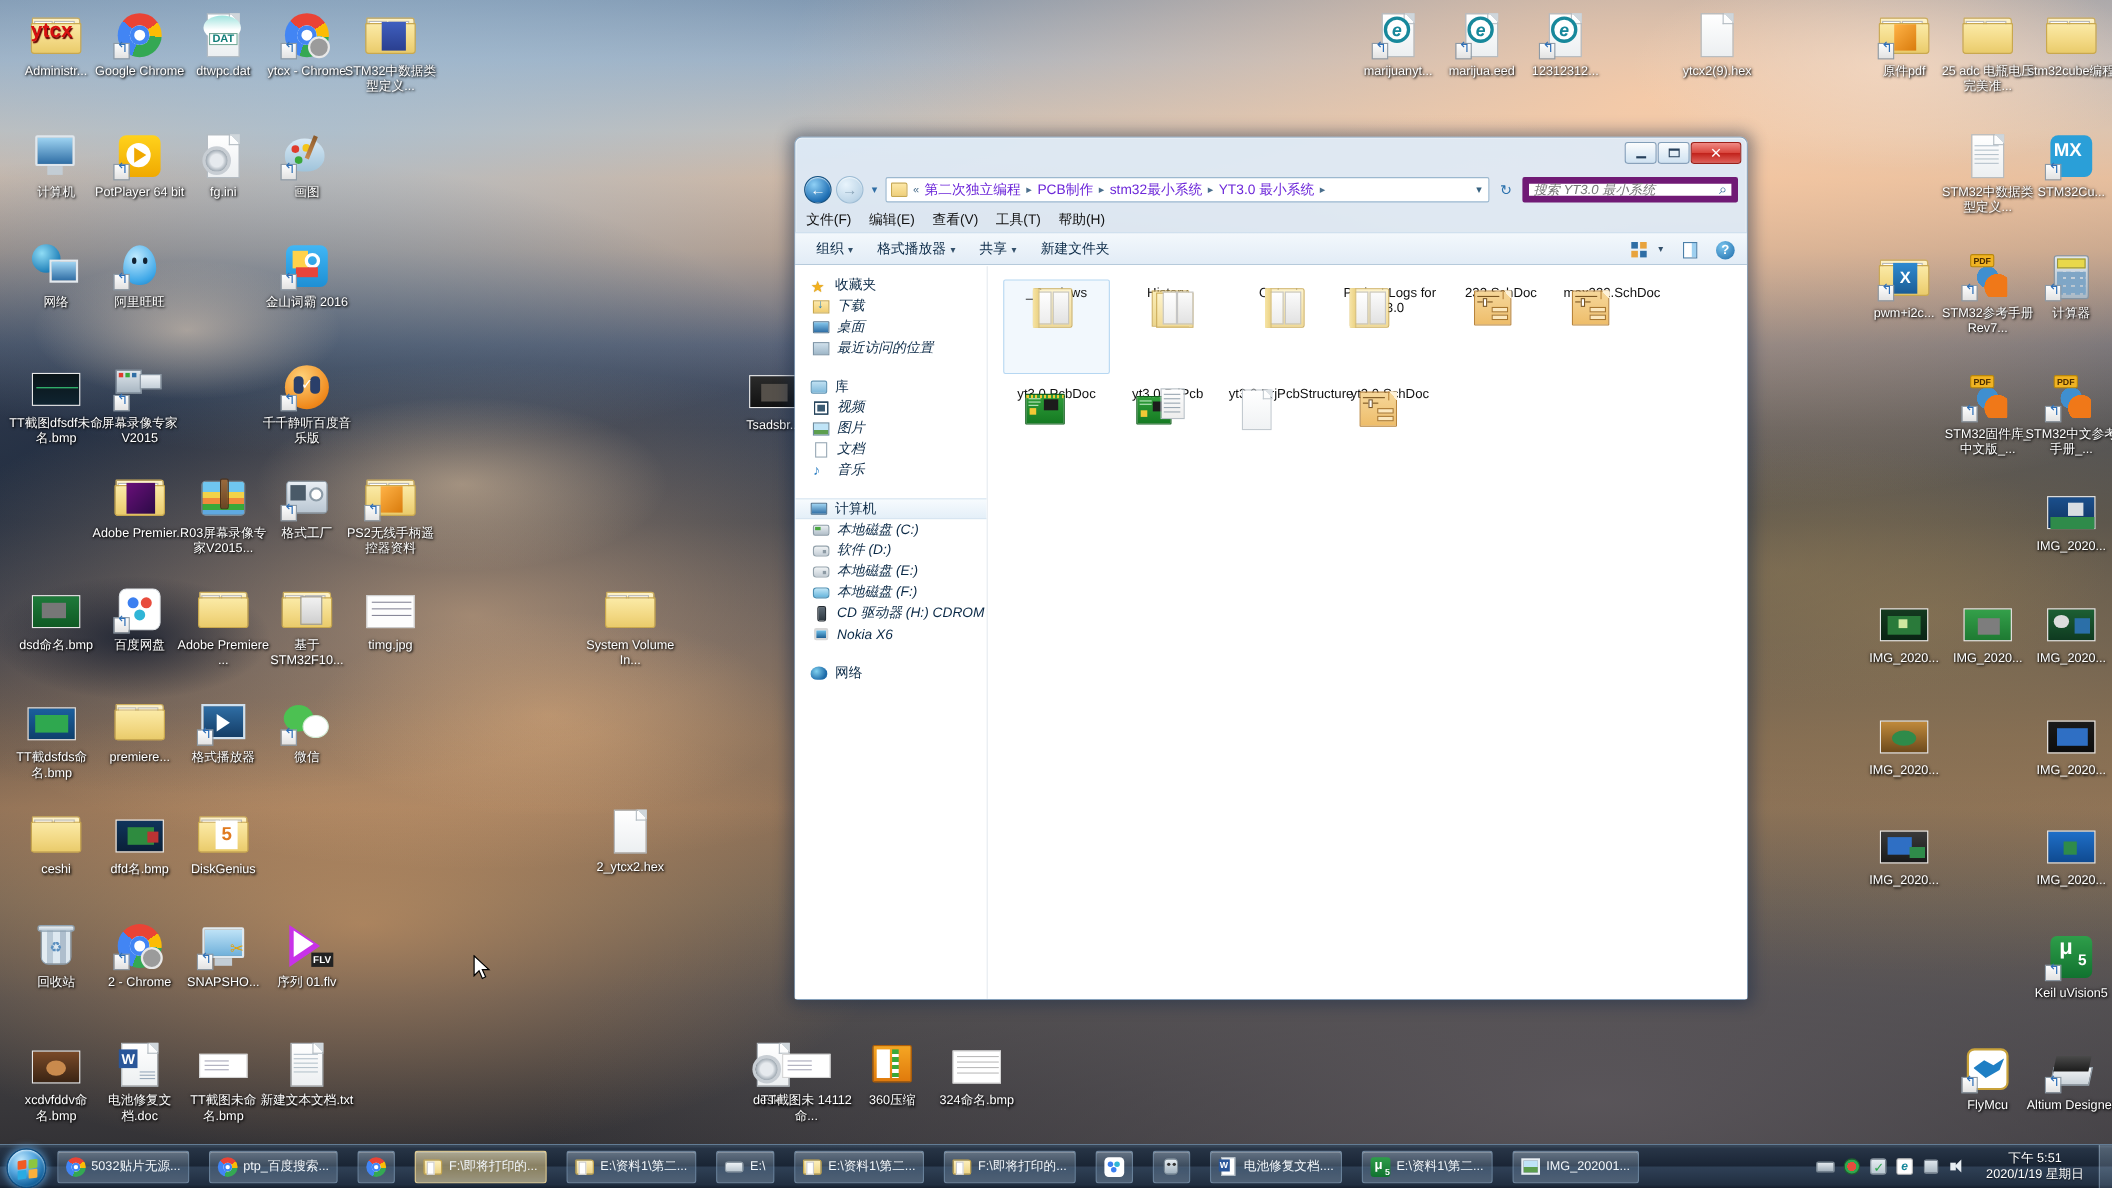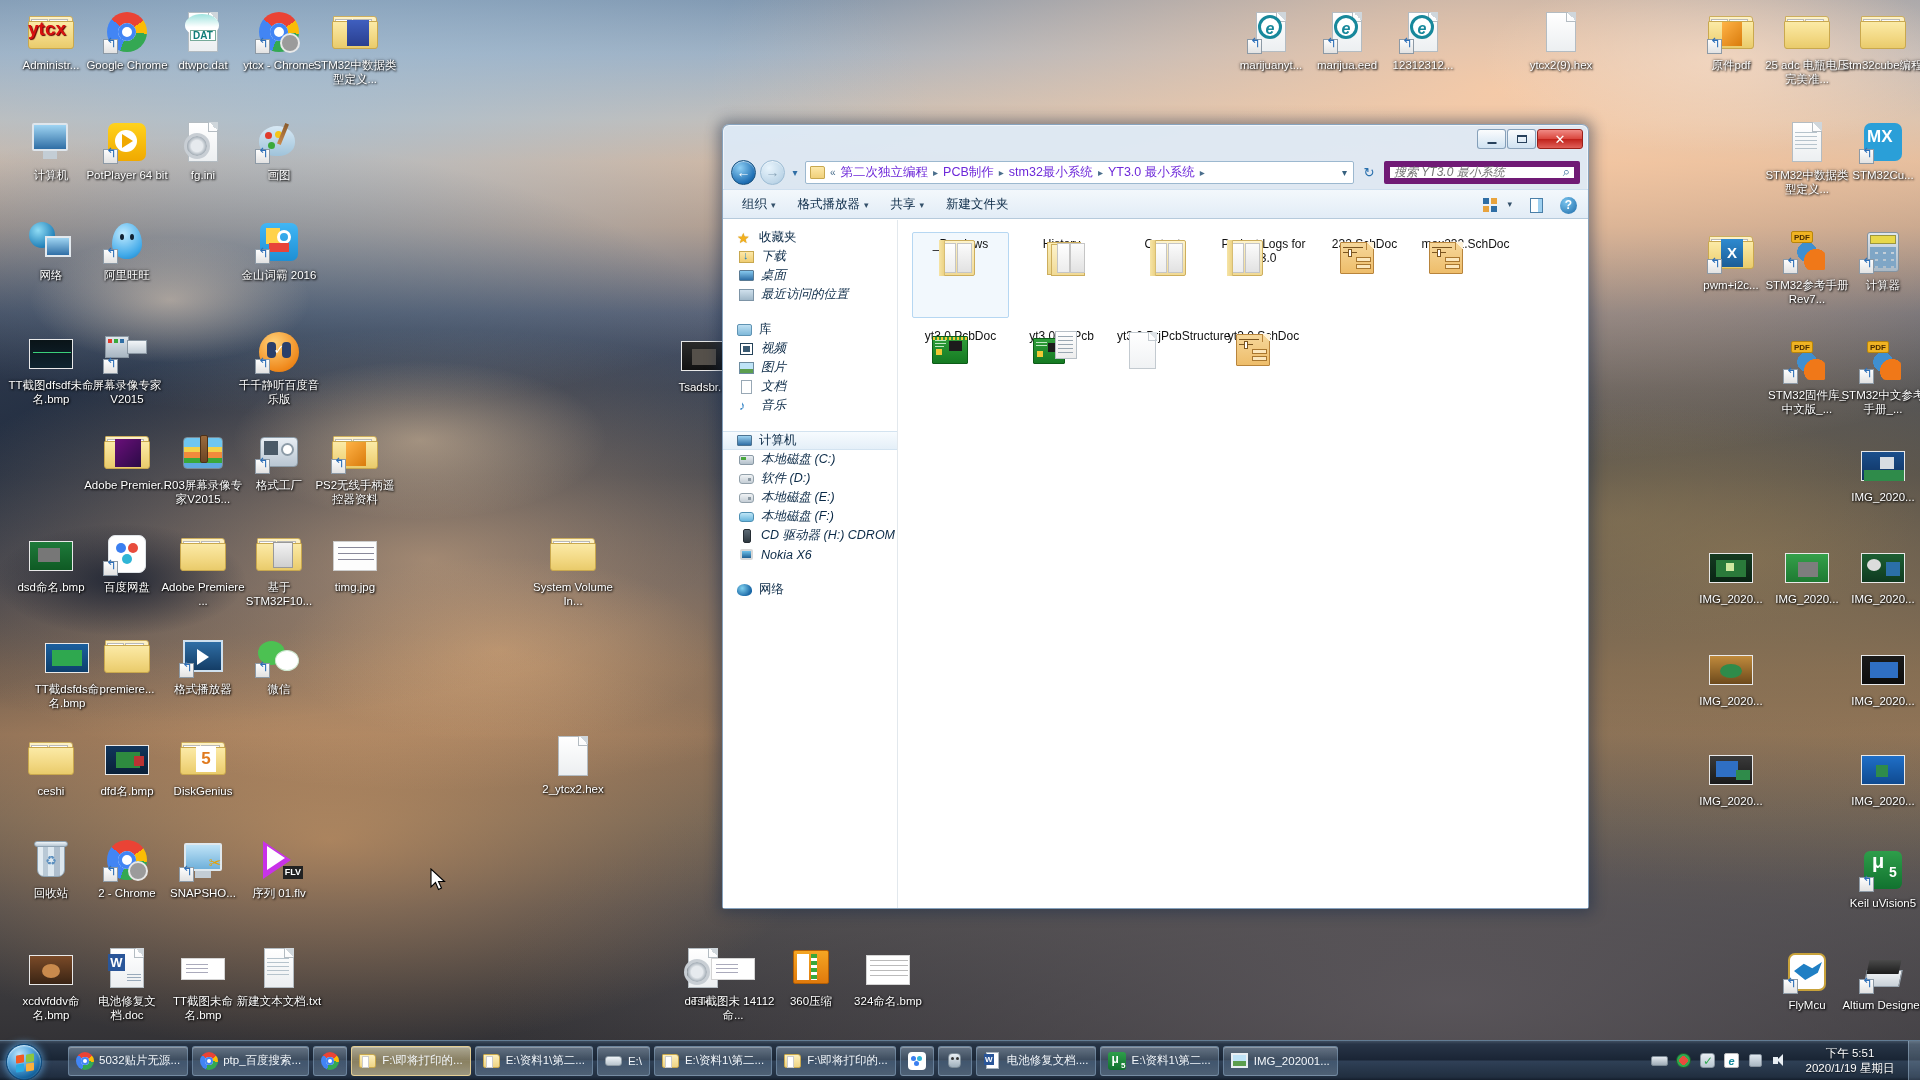--- a/index.html
+++ b/index.html
@@ -376,21 +376,21 @@
   }
   .startorb .orb {
     position:absolute; left:4px; top:2px; width:36px; height:36px; border-radius:50%;
     background: radial-gradient(circle at 36% 28%, #bfe6fb 0%, #57a8e0 38%, #15649f 72%, #0a3f6c 100%);
     box-shadow: 0 0 7px 2px rgba(110,190,255,0.55), inset 0 1px 2px rgba(255,255,255,0.85);
     border:1px solid #0c4f86;
   }
   .startorb .flagq {
     position:absolute; width:8px; height:8px; border-radius:1px;
   }
-  .tasks { display:flex; align-items:center; gap:4px; margin-left:20px; flex:1; min-width:0; overflow:hidden;}
+  .tasks { display:flex; align-items:center; gap:18px; margin-left:4px; flex:1; min-width:0; overflow:hidden;}
   .tbtn {
     height:30px; min-width:0; display:flex; align-items:center; gap:5px; padding:0 7px;
     border:1px solid rgba(145,175,205,0.45); border-radius:3px;
     background: linear-gradient(to bottom, rgba(205,222,238,0.38), rgba(150,175,200,0.28) 48%, rgba(110,140,170,0.3) 52%, rgba(165,190,215,0.34));
     color:#f2f6fa; font-size:11.5px; white-space:nowrap; cursor:pointer;
     box-shadow: inset 0 1px 0 rgba(255,255,255,0.28);
     max-width:126px;
   }
   .tbtn.active {
     background: linear-gradient(to bottom, rgba(255,240,195,0.62), rgba(245,215,140,0.5) 48%, rgba(230,195,110,0.5) 52%, rgba(255,235,180,0.55));
@@ -626,21 +626,21 @@
       <span class="lbl">基于STM32F10...</span>
     </div>
     <div class="dicon" style="left: 312px; top: 530px;">
       <span class="glyph">
         <span class="thumb" style="background:#fdfdfd;border:1px solid #ccc">
           <span style="position:absolute;left:4px;top:5px;width:36px;height:1px;background:#889;box-shadow:0 6px #889,0 12px #889"></span>
         </span>
       </span>
       <span class="lbl">timg.jpg</span>
     </div>
-    <div class="dicon" style="left: 24px; top: 632px;">
+    <div class="dicon" style="left: 4px; top: 632px;">
       <span class="glyph">
         <span class="thumb" style="background:linear-gradient(to bottom,#1b5f9e,#0e3f6c)">
           <span style="position:absolute;left:6px;top:6px;width:30px;height:16px;background:#2fa84f"></span>
         </span>
       </span>
       <span class="lbl">TT截dsfds命名.bmp</span>
     </div>
     <div class="dicon" style="left: 84px; top: 632px;">
       <span class="glyph">
         <span class="folder-base"></span>
@@ -1068,20 +1068,27 @@
       <span class="crumb-spacer"></span>
       <span class="crumb-caret">▾</span>
     </div>
     <div class="refreshbtn">↻</div>
     <div class="searchbox">
       <input type="text" placeholder="搜索 YT3.0 最小系统" style="">
       <span class="search-ico">⌕</span>
     </div>
   </div>
 
+  <div class="menu-row" id="menu-row">
+      <span>文件(F)</span>
+      <span>编辑(E)</span>
+      <span>查看(V)</span>
+      <span>工具(T)</span>
+      <span>帮助(H)</span>
+    </div>
 
   <div class="toolbar-row" id="toolbar-row">
     <div class="tb-item"><span>组织</span><span class="tb-caret">▾</span></div>
       <div class="tb-item"><span>格式播放器</span><span class="tb-caret">▾</span></div>
       <div class="tb-item"><span>共享</span><span class="tb-caret">▾</span></div>
       <div class="tb-item"><span>新建文件夹</span></div>
       <div class="tb-spacer"></div>
     <div class="tb-icon">
         <span class="viewgrid"></span>
       </div>

